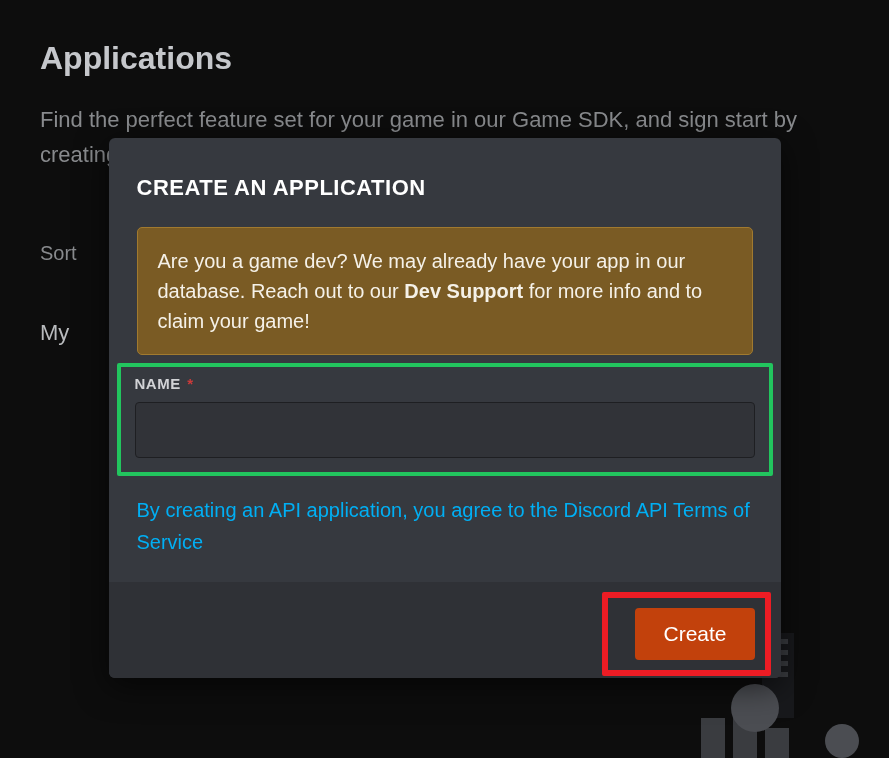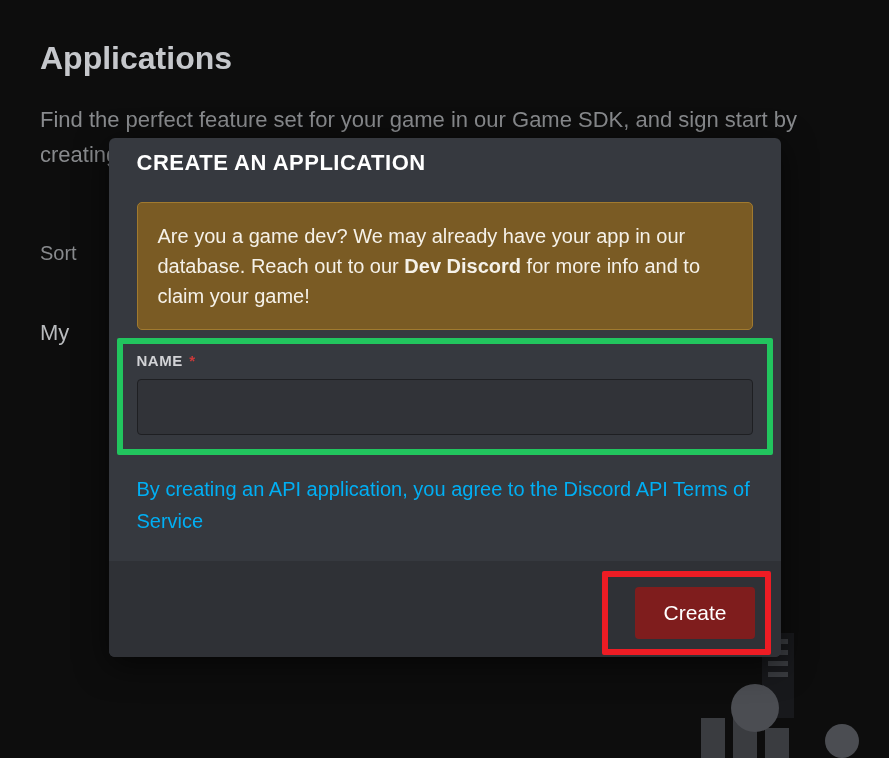--- a/index.html
+++ b/index.html
@@ -52,21 +52,21 @@
       padding-top: 138px;
     }
     .modal {
       width: 672px;
       background: #36393f;
       border-radius: 6px;
       overflow: hidden;
       box-shadow: 0 8px 32px rgba(0,0,0,0.6);
     }
     .modal-body {
-      padding: 12px 28px 24px 28px;
+      padding: 37px 28px 24px 28px;
     }
     .modal-title {
       font-size: 22px;
       font-weight: 700;
       color: #ffffff;
       letter-spacing: 0.5px;
       margin-bottom: 26px;
     }
     .info-banner {
       background: #7a5b24;
@@ -77,21 +77,21 @@
     }
     .info-text {
       font-size: 20px;
       color: #f5f1e8;
       line-height: 1.5;
     }
     .info-text strong {
       font-weight: 700;
     }
     .highlight-box-name {
-      border: 6px solid #22c55e;
+      border: 4px solid #22c55e;
       padding: 8px 14px 14px 14px;
       margin: 0 -20px 18px -20px;
       border-radius: 2px;
     }
     .field-label {
       font-size: 15px;
       font-weight: 600;
       color: #d2d3d6;
       letter-spacing: 0.5px;
       margin-bottom: 10px;
@@ -137,21 +137,21 @@
     }
     .highlight-box-create {
       border: 6px solid #ed1c24;
       padding: 10px;
       border-radius: 2px;
       position: absolute;
       right: 10px;
       top: 10px;
     }
     .create-button {
-      background: #7f1d1d;
+      background: #c2410c;
       border: none;
       color: #ffffff;
       font-size: 21px;
       padding: 14px 28px;
       border-radius: 4px;
       cursor: pointer;
       margin-left: 17px;
     }
     .decorative-shapes {
       position: absolute;
@@ -234,21 +234,21 @@
   <div class="shape-circle-small"></div>
 </div>
 
 <div class="modal-overlay">
   <div class="modal">
     <div class="modal-body">
       <h2 class="modal-title">CREATE AN APPLICATION</h2>
 
       <div class="info-banner">
         <p class="info-text">
-          <span>Are you a game dev? We may already have your app in our database. Reach out to our </span><strong>Dev Discord</strong><span> for more info and to claim your game!</span>
+          <span>Are you a game dev? We may already have your app in our database. Reach out to our </span><strong>Dev Support</strong><span> for more info and to claim your game!</span>
         </p>
       </div>
 
       <div class="highlight-box-name">
         <label class="field-label">
           <span>NAME</span>
           <span class="required-star">*</span>
         </label>
         <input type="text" class="name-input" value="" style="">
       </div>

